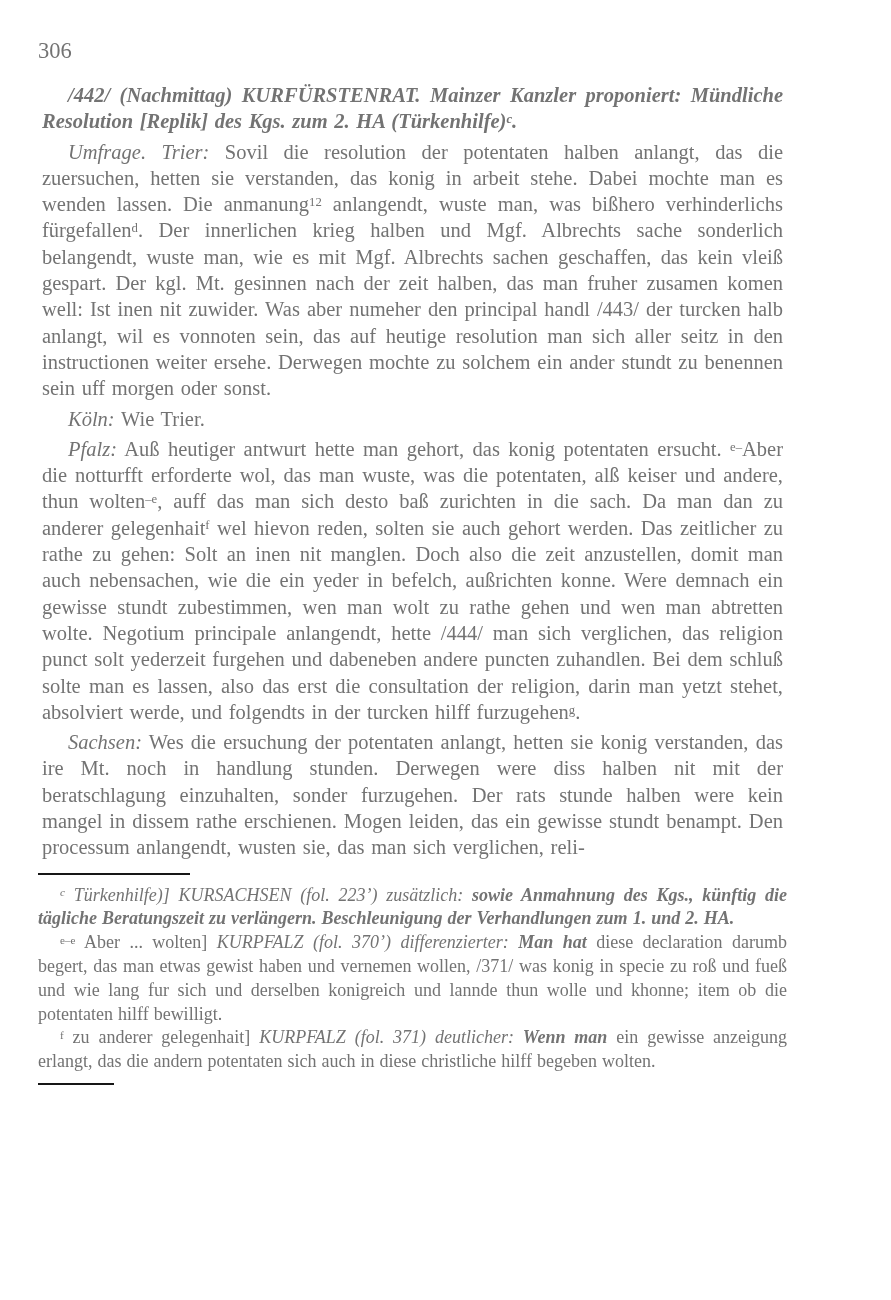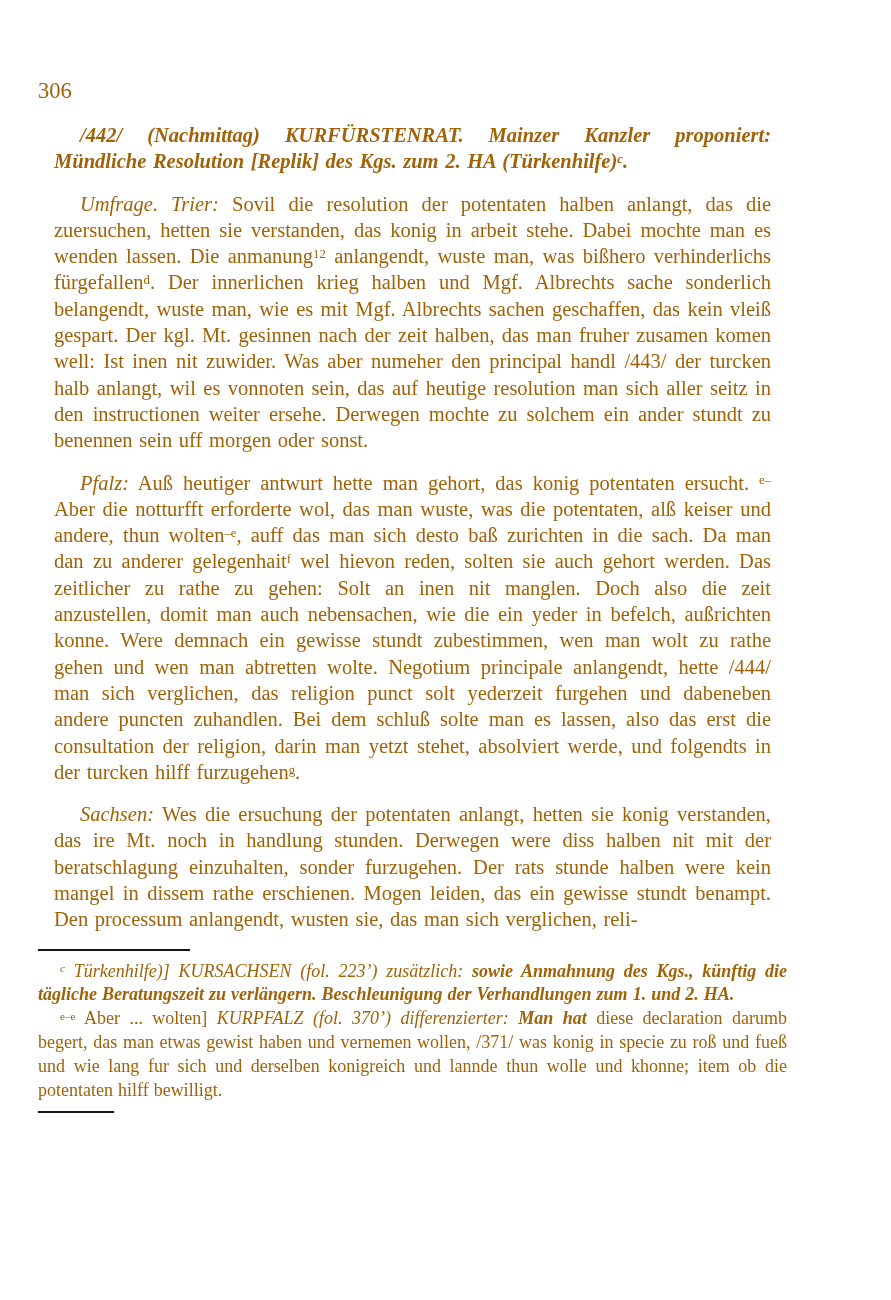--- a/index.html
+++ b/index.html
@@ -1,33 +1,33 @@
 <!DOCTYPE html>
 <html lang="de"><head>
 <meta charset="utf-8">
 <style>
   html,body{margin:0;padding:0;background:#e8e8e8;}
   .page{
     position:relative;
     width:891px;height:1300px;
     margin:0 auto;
     background:#ffffff;
-    color:#a16207;
+    color:#737373;
     font-family:"Liberation Serif","DejaVu Serif",serif;
     box-sizing:border-box;
-    padding:78px 104px 0 38px;
+    padding:38px 104px 0 38px;
     overflow:hidden;
   }
   
   .running-head{position:relative;height:28px;margin-bottom:16px;font-size:21.5px;}
   .page-number{position:absolute;left:0;top:0;font-size:22.5px;}
   .head-title{position:absolute;left:0;right:0;top:1px;text-align:center;letter-spacing:0.2px;}
   
   .body-text{font-size:20.5px;line-height:26.3px;text-align:justify;word-spacing:1.5px;}
-  .body-text p{margin:16px;text-indent:26px;}
+  .body-text p{margin:4px;text-indent:26px;}
   
   hr.fn-rule{border:none;border-top:2px solid #161616;margin:12px 0 9px 0;width:152px;}
   hr.fn-rule-2{border:none;border-top:2px solid #161616;margin:9px 0 5px 0;width:76px;}
   
   .fn{font-size:18px;line-height:23.8px;text-align:justify;word-spacing:0.5px;}
   .fn p{margin:0;text-indent:22px;}
   
   .i{font-style:italic;}
   .bi{font-style:italic;font-weight:700;}
   sup{font-size:0.62em;line-height:0;vertical-align:baseline;position:relative;top:-0.42em;}
@@ -40,27 +40,29 @@
 
 <div class="page">
 
   <header class="running-head">
     <span class="page-number">306</span>
   </header>
 
   <main class="body-text">
       <p><span class="bi">/442/ (Nachmittag) KURFÜRSTENRAT. Mainzer Kanzler proponiert: Mündliche Resolution [Replik] des Kgs. zum 2. HA (Türkenhilfe)</span><sup class="supbi">c</sup><span class="bi">.</span></p>
       <p><span class="i">Umfrage. Trier:</span><span> Sovil die resolution der potentaten halben anlangt, das die zuersuchen, hetten sie verstanden, das konig in arbeit stehe. Dabei mochte man es wenden lassen. Die anmanung</span><sup class="sup">12</sup><span> anlangendt, wuste man, was bißhero verhinderlichs fürgefallen</span><sup class="sup">d</sup><span>. Der innerlichen krieg halben und Mgf. Albrechts sache sonderlich belangendt, wuste man, wie es mit Mgf. Albrechts sachen geschaffen, das kein vleiß gespart. Der kgl. Mt. gesinnen nach der zeit halben, das man fruher zusamen komen well: Ist inen nit zuwider. Was aber numeher den principal handl /443/ der turcken halb anlangt, wil es vonnoten sein, das auf heutige resolution man sich aller seitz in den instructionen weiter ersehe. Derwegen mochte zu solchem ein ander stundt zu benennen sein uff morgen oder sonst.</span></p>
+      <p><span class="i">Köln:</span><span> Wie Trier.</span></p>
       <p><span class="i">Pfalz:</span><span> Auß heutiger antwurt hette man gehort, das konig potentaten ersucht. </span><sup class="sup">e–</sup><span>Aber die notturfft erforderte wol, das man wuste, was die potentaten, alß keiser und andere, thun wolten</span><sup class="sup">–e</sup><span>, auff das man sich desto baß zurichten in die sach. Da man dan zu anderer gelegenhait</span><sup class="sup">f</sup><span> wel hievon reden, solten sie auch gehort werden. Das zeitlicher zu rathe zu gehen: Solt an inen nit manglen. Doch also die zeit anzustellen, domit man auch nebensachen, wie die ein yeder in befelch, außrichten konne. Were demnach ein gewisse stundt zubestimmen, wen man wolt zu rathe gehen und wen man abtretten wolte. Negotium principale anlangendt, hette /444/ man sich verglichen, das religion punct solt yederzeit furgehen und dabeneben andere puncten zuhandlen. Bei dem schluß solte man es lassen, also das erst die consultation der religion, darin man yetzt stehet, absolviert werde, und folgendts in der turcken hilff furzugehen</span><sup class="sup">g</sup><span>.</span></p>
       <p><span class="i">Sachsen:</span><span> Wes die ersuchung der potentaten anlangt, hetten sie konig verstanden, das ire Mt. noch in handlung stunden. Derwegen were diss halben nit mit der beratschlagung einzuhalten, sonder furzugehen. Der rats stunde halben were kein mangel in dissem rathe erschienen. Mogen leiden, das ein gewisse stundt benampt. Den processum anlangendt, wusten sie, das man sich verglichen, reli-</span></p>
     </main>
 
   <hr class="fn-rule">
 
   <section class="fn">
       <p><sup class="supi">c</sup><span class="i"> Türkenhilfe)] KURSACHSEN (fol. 223’) zusätzlich: </span><span class="bi">sowie Anmahnung des Kgs., künftig die tägliche Beratungszeit zu verlängern. Beschleunigung der Verhandlungen zum 1. und 2. HA.</span></p>
       <p><sup class="sup">e–e</sup><span> Aber ... wolten] </span><span class="i">KURPFALZ (fol. 370’) differenzierter: </span><span class="bi">Man hat</span><span> diese declaration darumb begert, das man etwas gewist haben und vernemen wollen, /371/ was konig in specie zu roß und fueß und wie lang fur sich und derselben konigreich und lannde thun wolle und khonne; item ob die potentaten hilff bewilligt.</span></p>
+      <p><sup class="sup">f</sup><span> zu anderer gelegenhait] </span><span class="i">KURPFALZ (fol. 371) deutlicher: </span><span class="bi">Wenn man</span><span> ein gewisse anzeigung erlangt, das die andern potentaten sich auch in diese christliche hilff begeben wolten.</span></p>
     </section>
 
   <hr class="fn-rule-2">
 
 
 </div>
 
 </body></html>

